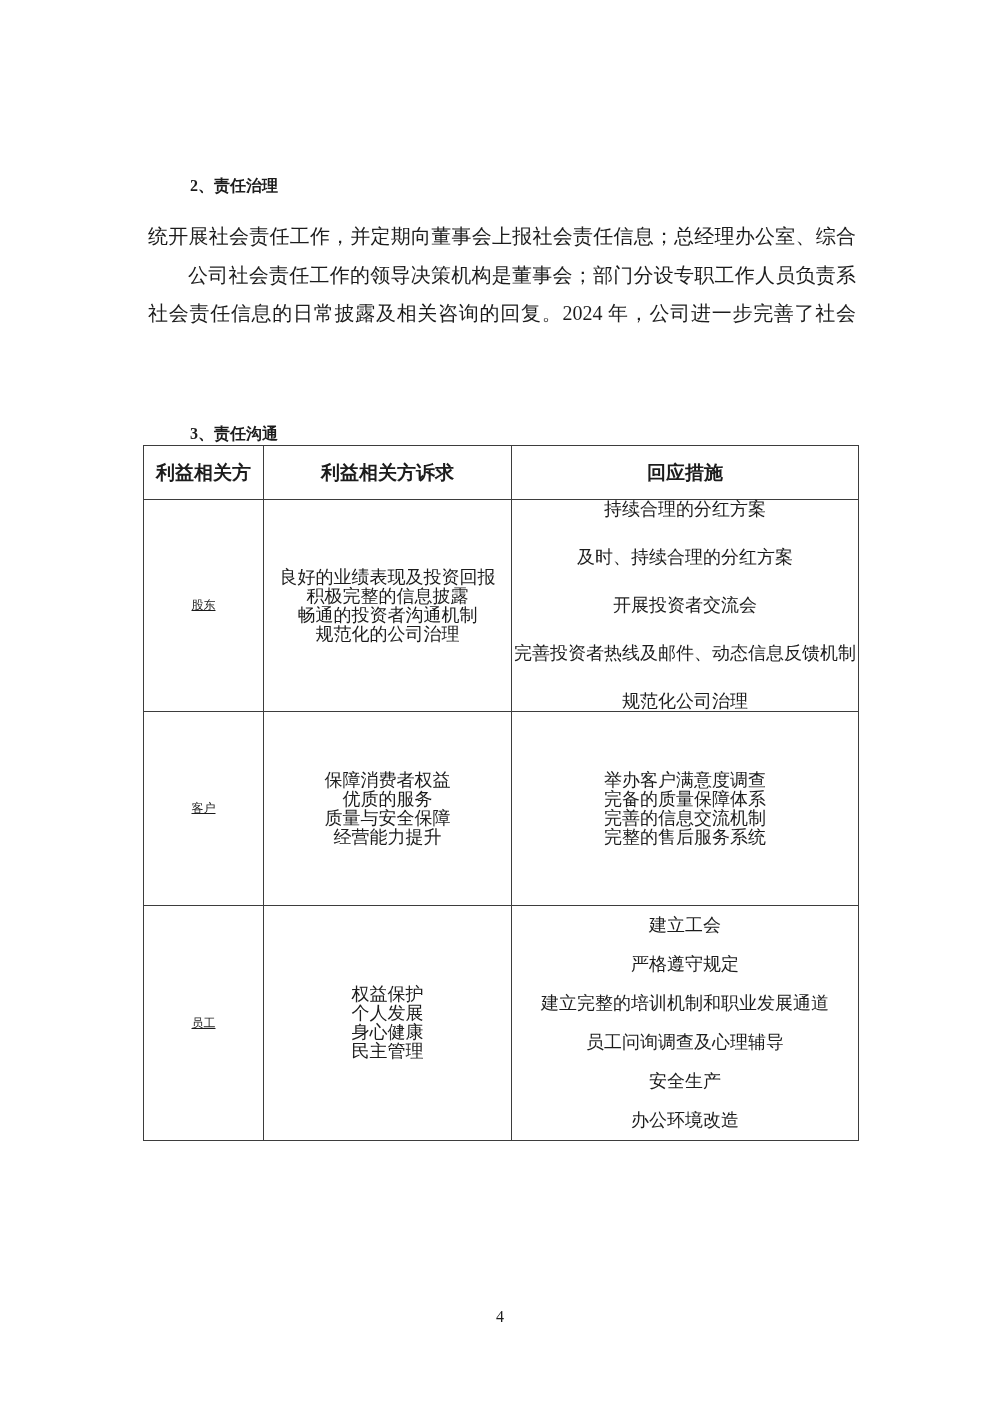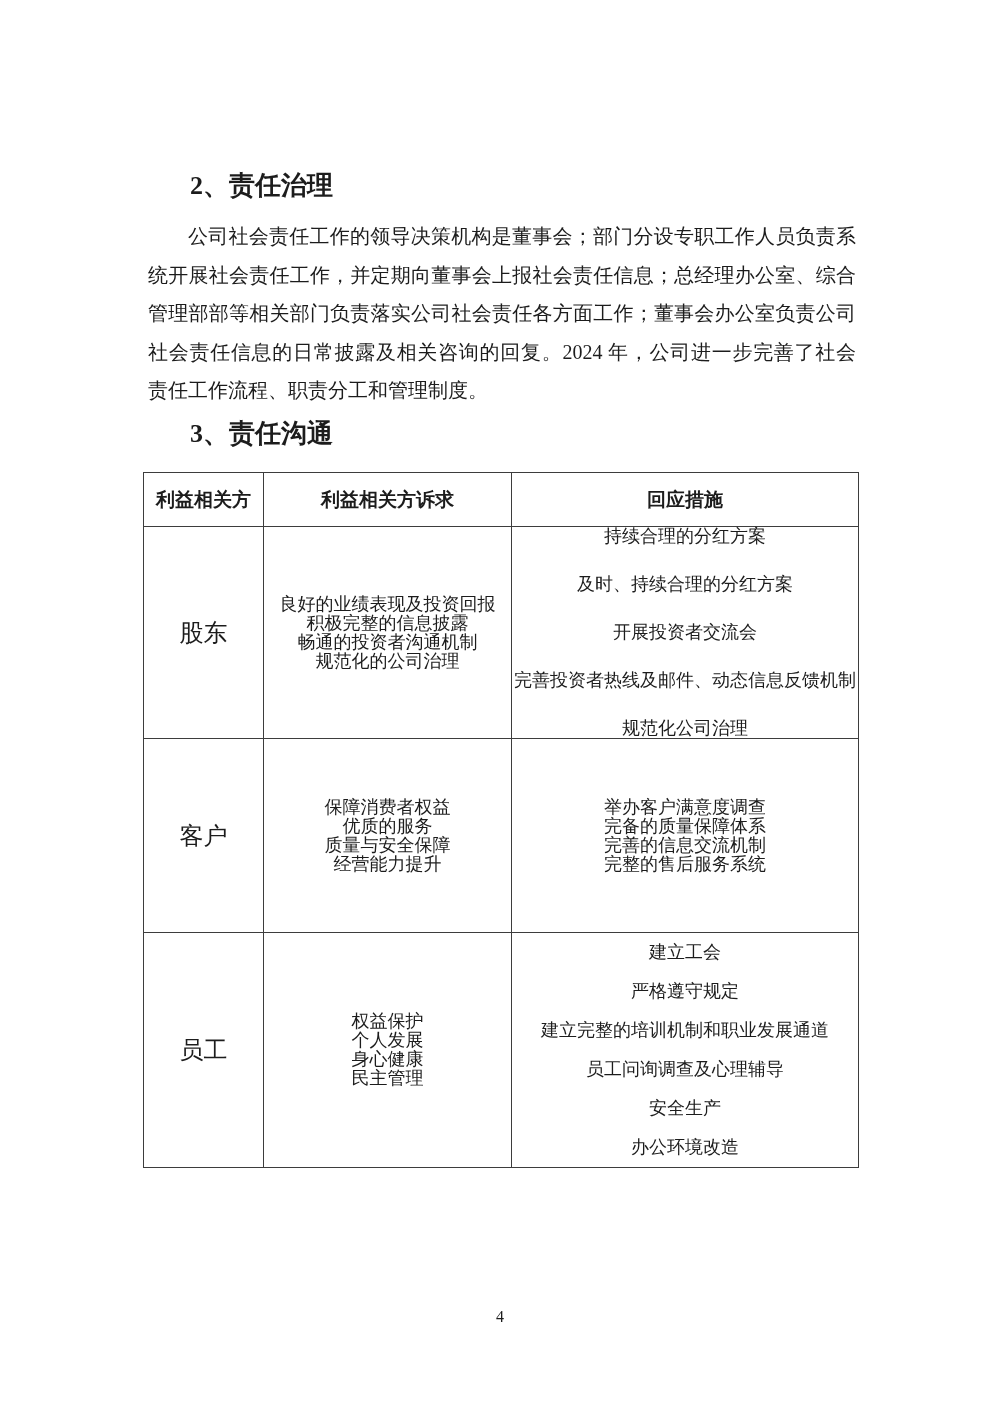--- a/index.html
+++ b/index.html
@@ -17,57 +17,57 @@
     overflow: hidden;
   }
   .intro-line {
     position: absolute; left: 148px; top: 129px;
     width: 708px;
     font-size: 20px; line-height: 22px;
     white-space: nowrap;
   }
   .sec-heading {
     position: absolute; left: 190px;
-    font-size: 26px; line-height: 24px;
+    font-size: 16px; line-height: 24px;
     font-weight: bold;
     white-space: nowrap;
   }
   .sec-heading.h2 { top: 174px; }
   .sec-heading.h3 { top: 422px; }
   .body-para {
     position: absolute; left: 148px; top: 217px;
     width: 708px;
     font-size: 20px;
   }
   .pline {
     height: 38.5px; line-height: 38.5px;
     white-space: nowrap;
   }
   .pline.just { text-align: justify; text-align-last: justify; text-justify: inter-character; }
   .pline.indent { text-indent: 2em; }
   table.stk-table {
-    position: absolute; left: 143px; top: 472px;
+    position: absolute; left: 143px; top: 445px;
     width: 715px;
     border-collapse: collapse;
     table-layout: fixed;
     font-size: 18px;
   }
   table.stk-table td, table.stk-table th {
     border: 1px solid #3d3d3d;
     padding: 0;
     text-align: center;
     vertical-align: middle;
     font-weight: normal;
   }
   table.stk-table th {
     font-weight: bold;
     font-size: 19px;
     height: 54px;
   }
-  td.stakeholder { font-size: 24px; }
+  td.stakeholder { font-size: 12px; text-decoration: underline; }
   .cell-list {
     display: flex; flex-direction: column;
     justify-content: center;
     align-items: center;
     height: 100%;
   }
   .cell-item { line-height: 19px; white-space: nowrap; }
   .row-1 td { height: 198px; }
   .row-2 td { height: 194px; }
   .row-3 td { height: 235px; }
@@ -80,25 +80,23 @@
 </style>
 </head>
 <body>
 
 <div class="page">
 
 
   <div class="sec-heading h2">2、责任治理</div>
 
   <div class="body-para">
+    <div class="pline just">统开展社会责任工作，并定期向董事会上报社会责任信息；总经理办公室、综合</div>
     <div class="pline just indent">公司社会责任工作的领导决策机构是董事会；部门分设专职工作人员负责系</div>
-    <div class="pline just">统开展社会责任工作，并定期向董事会上报社会责任信息；总经理办公室、综合</div>
-    <div class="pline just">管理部部等相关部门负责落实公司社会责任各方面工作；董事会办公室负责公司</div>
     <div class="pline just">社会责任信息的日常披露及相关咨询的回复。2024 年，公司进一步完善了社会</div>
-    <div class="pline">责任工作流程、职责分工和管理制度。</div>
   </div>
 
   <div class="sec-heading h3">3、责任沟通</div>
 
   <table class="stk-table">
     <colgroup>
       <col style="width:120px">
       <col style="width:248px">
       <col style="width:347px">
     </colgroup>

